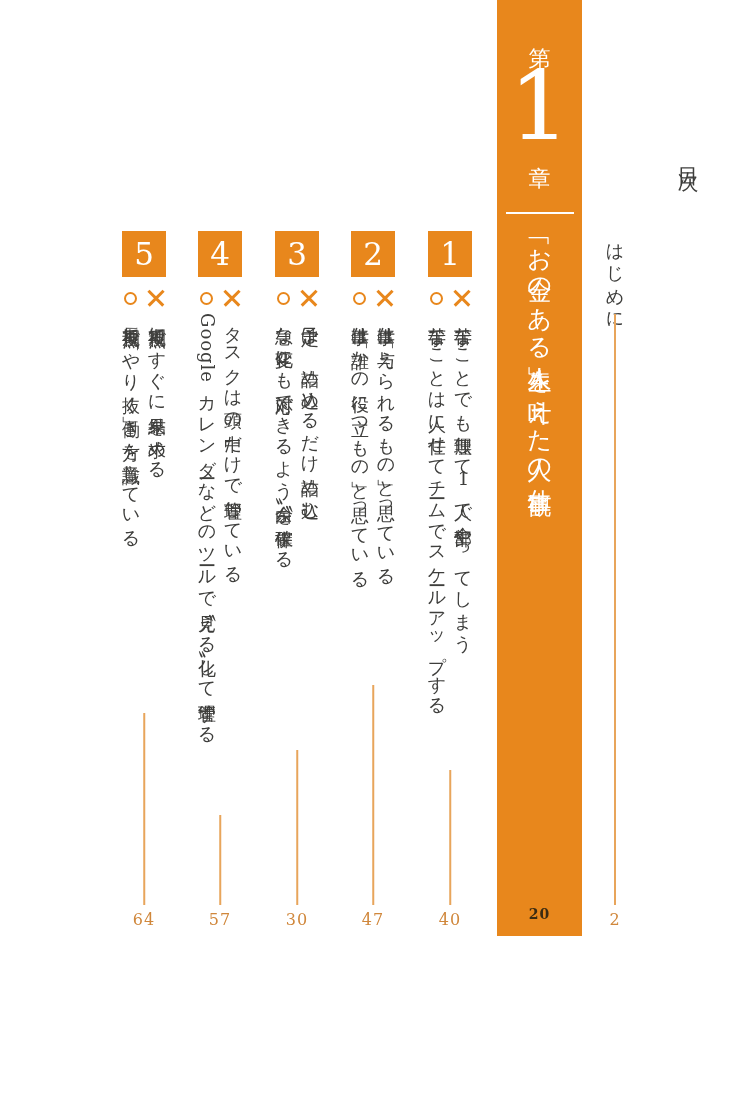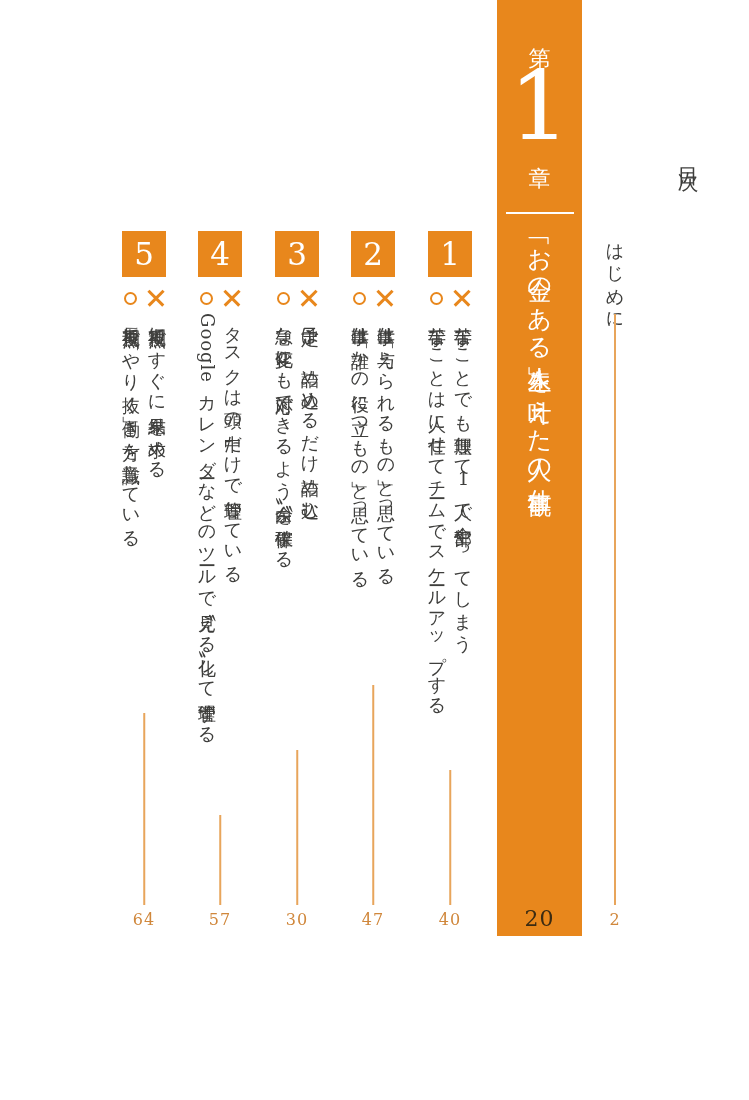--- a/index.html
+++ b/index.html
@@ -52,21 +52,21 @@
     position:absolute; top:212px; left:50%; transform:translateX(-50%);
     width:68px; height:1.5px; background:#ffffff;
   }
   .ch-title {
     position:absolute; top:230px; left:50%; transform:translateX(-50%);
     color:#ffffff; font-size:24px; line-height:32px; letter-spacing:1.5px;
     height:690px;
   }
   .ch-page {
     position:absolute; top:906px; left:0; width:100%;
-    text-align:center; color:#3b2b12; font-size:22px; letter-spacing:1px;
+    text-align:center; color:#3b2b12; font-size:14px; letter-spacing:1px;font-weight:bold;
   }
 
   
   .item { position:absolute; top:231px; width:78px; height:705px; }
   .i1 { left:411px; } .i2 { left:334px; } .i3 { left:258px; }
   .i4 { left:181px; } .i5 { left:105px; }
 
   .num-square {
     width:44px; height:46px; margin:0 auto; background:#e8871c;
     color:#ffffff; font-size:31px; line-height:47px; text-align:center;

